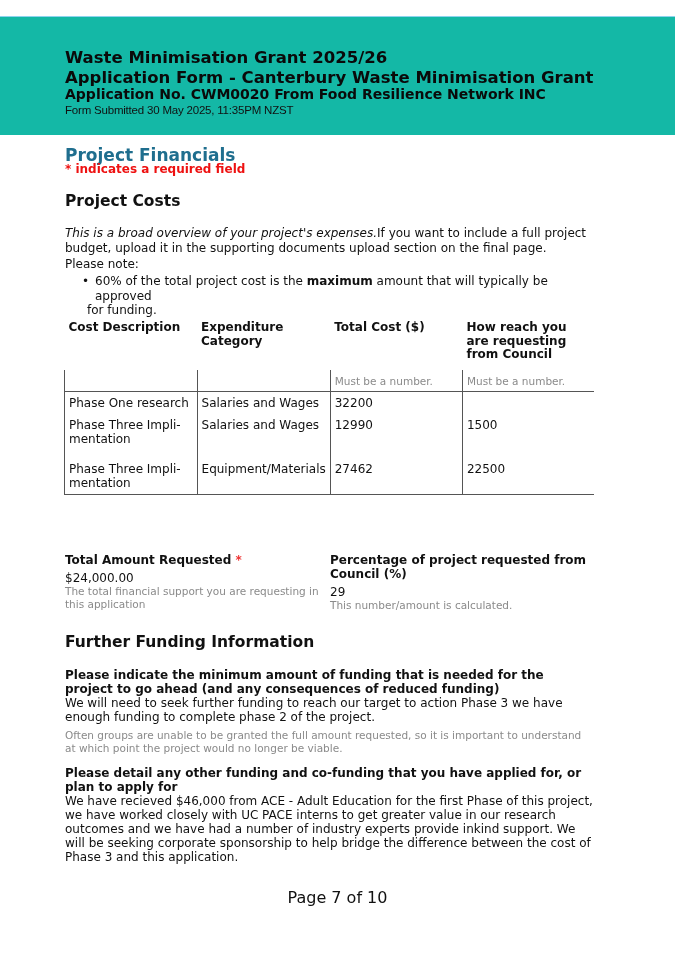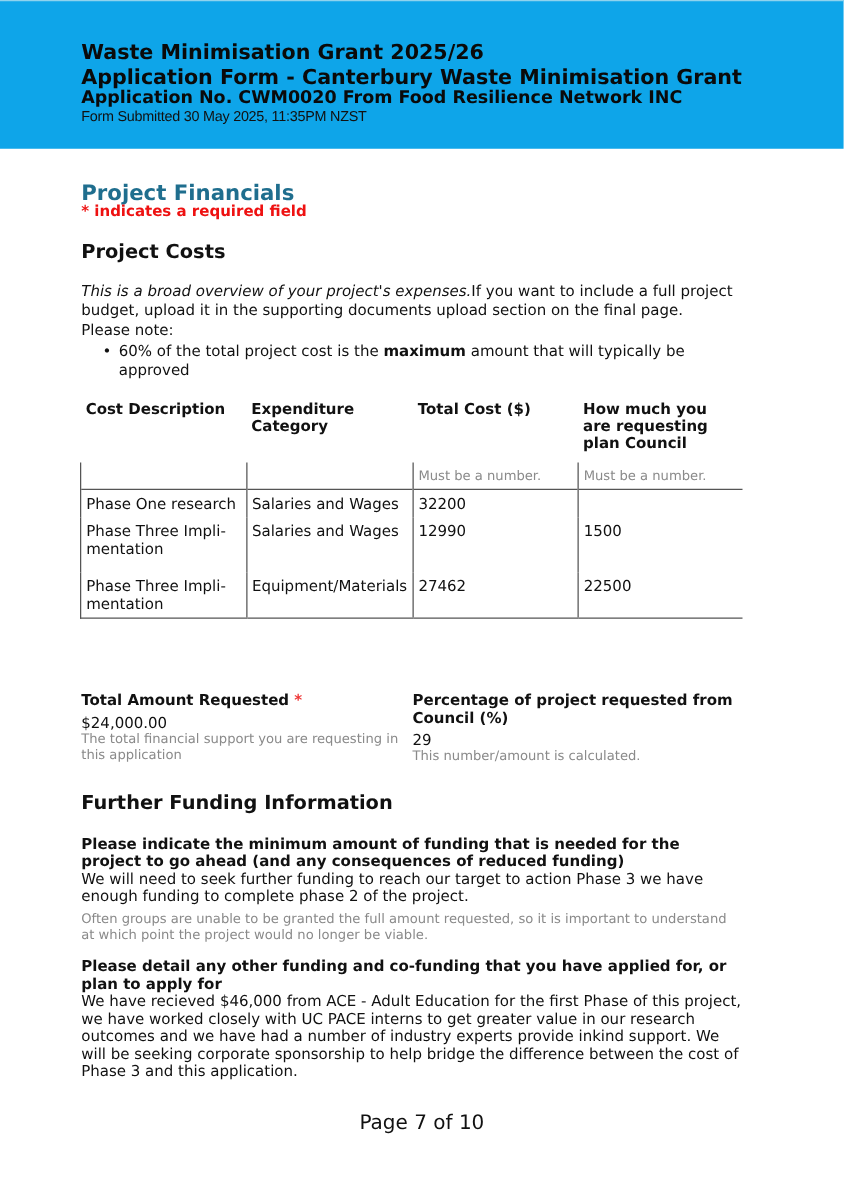--- a/index.html
+++ b/index.html
@@ -1,21 +1,21 @@
 <!DOCTYPE html>
 <html><head>
   <meta charset="utf-8">
   <style>
     * { box-sizing: border-box; margin: 0; padding: 0; }
     html, body { width: 675px; height: 955px; background: #ffffff; overflow: hidden; }
     body { font-family: "DejaVu Sans", sans-serif; color: #111; position: relative; }
 
     .banner {
-      position: absolute; left: 0; top: 0; width: 675px; height: 119px;
-      background: #0ea5e9; border-top: 1px solid #8fd3ee;
+      position: absolute; left: 0; top: 16px; width: 675px; height: 119px;
+      background: #14b8a6; border-top: 1px solid #8fd3ee;
     }
     .banner .t1, .banner .t2 {
       position: absolute; left: 65px; font-weight: bold; font-size: 16.5px; color: #0a0a0a; white-space: nowrap;
     }
     .banner .t1 { top: 31px; }
     .banner .t2 { top: 51px; }
     .banner .t3 { position: absolute; left: 65px; top: 69px; font-weight: bold; font-size: 14px; color: #0a0a0a; white-space: nowrap; }
     .banner .t4 { position: absolute; left: 65px; top: 87px; font-family: "Liberation Sans", sans-serif; font-size: 11.5px; color: #111; white-space: nowrap; letter-spacing: -0.2px; }
 
     .sec-title { position: absolute; top: 145px; left: 65px; font-size: 17px; font-weight: bold; color: #1f6e8e; }
@@ -80,35 +80,36 @@
 <div class="req-note">* indicates a required field</div>
 <div class="costs-title">Project Costs</div>
 
 <div class="intro">
   <em>This is a broad overview of your project's expenses.</em><span>If you want to include a full project budget, upload it in the supporting documents upload section on the final page.</span>
 </div>
 <div class="please">Please note:</div>
 <div class="bullet">
   <span class="dot">•</span>
   <span class="txt"><span>60% of the total project cost is the </span><b>maximum</b><span> amount that will typically be approved</span></span>
+  <span class="txt2">for funding.</span>
 </div>
 
 <table class="costs">
   <colgroup>
       <col class="c1">
       <col class="c2">
       <col class="c3">
       <col class="c4">
     </colgroup>
   <thead>
     <tr>
       <th>Cost Description</th>
       <th>Expenditure Category</th>
       <th>Total Cost ($)</th>
-      <th>How much you are requesting plan Council</th>
+      <th>How reach you are requesting from Council</th>
     </tr>
   </thead>
   <tbody>
     <tr class="ph">
       <td class="c1"></td>
       <td class="vl"></td>
       <td class="vl">Must be a number.</td>
       <td class="vl">Must be a number.</td>
     </tr>
     <tr class="row gtop">

